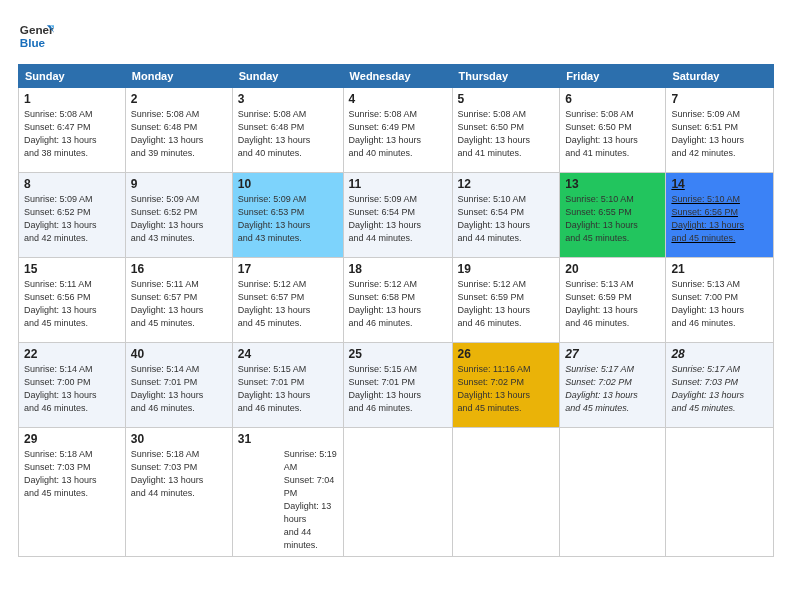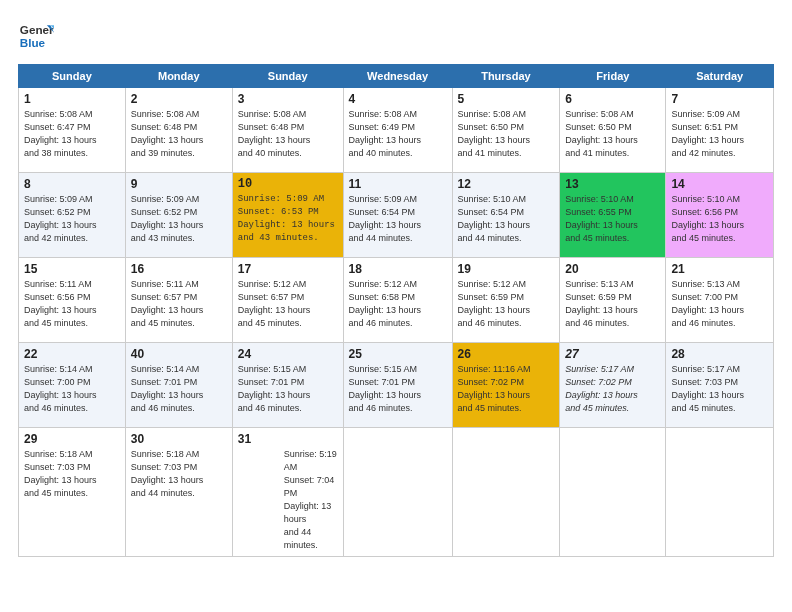--- a/index.html
+++ b/index.html
@@ -46,21 +46,21 @@
       margin-top: 2px;
     }
     .calendar {
       width: 100%;
       border-collapse: collapse;
       font-size: 9.5px;
     }
     .calendar th {
       background: #2c6fad;
       color: #fff;
-      text-align: center;
+      text-align: left;
       padding: 5px 6px;
       font-size: 11px;
       font-weight: bold;
       border: 1px solid #2c6fad;
     }
     .calendar td {
       border: 1px solid #ccc;
       vertical-align: top;
       padding: 4px 5px;
       width: 113px;
@@ -180,21 +180,21 @@
 Daylight: 13 hours
 and 42 minutes.</div>
           </td>
           <td style="background: rgb(240, 244, 250);">
             <span class="day-num">9</span>
             <div class="day-info" style="white-space: pre-line;">Sunrise: 5:09 AM
 Sunset: 6:52 PM
 Daylight: 13 hours
 and 43 minutes.</div>
           </td>
-          <td style="background: #eab308; font-family: Liberation Mono, monospace;">
+          <td style="background: #7dd3fc;">
             <span class="day-num">10</span>
             <div class="day-info" style="white-space: pre-line;">Sunrise: 5:09 AM
 Sunset: 6:53 PM
 Daylight: 13 hours
 and 43 minutes.</div>
           </td>
           <td style="background: rgb(240, 244, 250);">
             <span class="day-num">11</span>
             <div class="day-info" style="white-space: pre-line;">Sunrise: 5:09 AM
 Sunset: 6:54 PM
@@ -208,21 +208,21 @@
 Daylight: 13 hours
 and 44 minutes.</div>
           </td>
           <td style="background: #22c55e;">
             <span class="day-num">13</span>
             <div class="day-info" style="white-space: pre-line;">Sunrise: 5:10 AM
 Sunset: 6:55 PM
 Daylight: 13 hours
 and 45 minutes.</div>
           </td>
-          <td style="background: #f0abfc;">
+          <td style="background: #3b82f6; text-decoration: underline;">
             <span class="day-num">14</span>
             <div class="day-info" style="white-space: pre-line;">Sunrise: 5:10 AM
 Sunset: 6:56 PM
 Daylight: 13 hours
 and 45 minutes.</div>
           </td>
         </tr>
         <tr>
           <td>
             <span class="day-num">15</span>
@@ -310,21 +310,21 @@
 Daylight: 13 hours
 and 45 minutes.</div>
           </td>
           <td style="background: rgb(240, 244, 250); font-style: italic;">
             <span class="day-num">27</span>
             <div class="day-info" style="white-space: pre-line;">Sunrise: 5:17 AM
 Sunset: 7:02 PM
 Daylight: 13 hours
 and 45 minutes.</div>
           </td>
-          <td style="background: rgb(240, 244, 250);">
+          <td style="background: rgb(240, 244, 250); font-style: italic;">
             <span class="day-num">28</span>
             <div class="day-info" style="white-space: pre-line;">Sunrise: 5:17 AM
 Sunset: 7:03 PM
 Daylight: 13 hours
 and 45 minutes.</div>
           </td>
         </tr>
         <tr class="last-row">
           <td>
             <span class="day-num">29</span>

